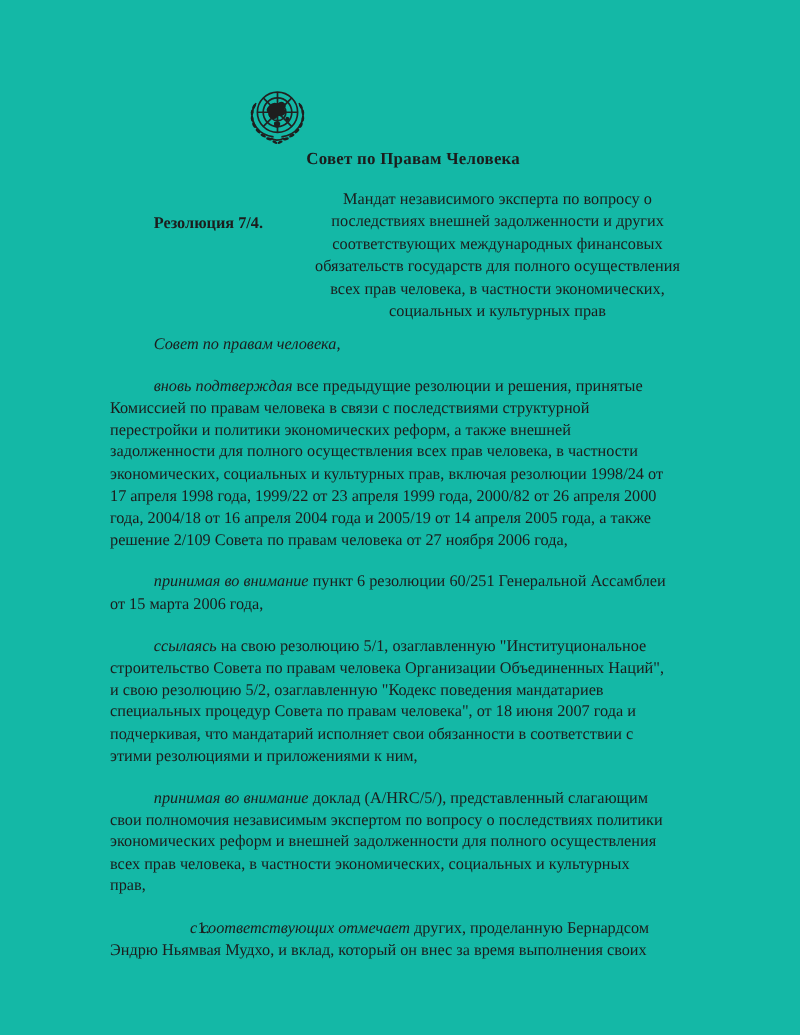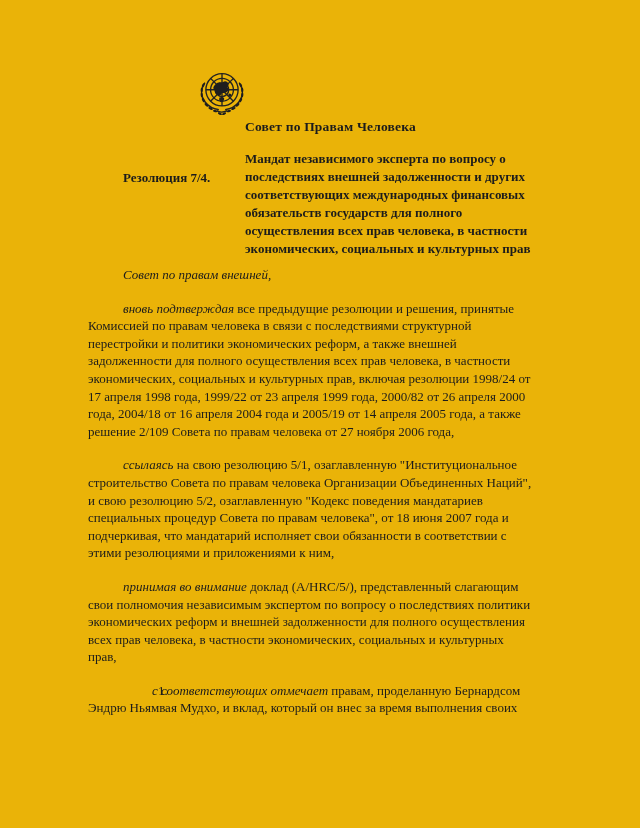--- a/index.html
+++ b/index.html
@@ -5,21 +5,21 @@
   html, body {
     margin: 0;
     padding: 0;
     background: #e8e8e8;
   }
   .page {
     position: relative;
     width: 640px;
     height: 828px;
     margin: 0 auto;
-    background: #eab308;
+    background: #14b8a6;
     font-family: "Liberation Serif", "DejaVu Serif", serif;
     color: #1c1c1c;
     overflow: hidden;
   }
   .emblem {
     position: absolute;
     left: 196px;
     top: 69px;
     width: 52px;
     height: 52px;
@@ -45,22 +45,23 @@
     width: 122px;
     flex: 0 0 122px;
     font-size: 13px;
     font-weight: bold;
     margin-top: 20px;
   }
   .res-title {
     width: 306px;
     flex: 0 0 306px;
     font-size: 13px;
-    font-weight: bold;
+    font-weight: normal;
     line-height: 18px;
+    text-align: center;
   }
   .doc-body {
     position: absolute;
     left: 88px;
     top: 266px;
     width: 462px;
     font-size: 13px;
     line-height: 17.6px;
   }
   .salutation {
@@ -132,26 +133,27 @@
 
   <div class="org-title">Совет по Правам Человека</div>
 
   <div class="res-block">
     <div class="res-label">Резолюция 7/4.</div>
     <div class="res-title">Мандат независимого эксперта по вопросу о последствиях внешней задолженности и других соответствующих международных финансовых обязательств государств для полного осуществления всех прав человека, в частности экономических, социальных и культурных прав</div>
   </div>
 
   <div class="doc-body">
 
-    <p class="salutation">Совет по правам внешней,</p>
+    <p class="salutation">Совет по правам человека,</p>
 
     <p class="para"><span class="lead">вновь подтверждая</span><span> все предыдущие резолюции и решения, принятые Комиссией по правам человека в связи с последствиями структурной перестройки и политики экономических реформ, а также внешней задолженности для полного осуществления всех прав человека, в частности экономических, социальных и культурных прав, включая резолюции 1998/24 от 17 апреля 1998 года, 1999/22 от 23 апреля 1999 года, 2000/82 от 26 апреля 2000 года, 2004/18 от 16 апреля 2004 года и 2005/19 от 14 апреля 2005 года, а также решение 2/109 Совета по правам человека от 27 ноября 2006 года,</span></p>
 
+    <p class="para"><span class="lead">принимая во внимание</span><span> пункт 6 резолюции 60/251 Генеральной Ассамблеи от 15 марта 2006 года,</span></p>
 
     <p class="para"><span class="lead">ссылаясь</span><span> на свою резолюцию 5/1, озаглавленную "Институциональное строительство Совета по правам человека Организации Объединенных Наций", и свою резолюцию 5/2, озаглавленную "Кодекс поведения мандатариев специальных процедур Совета по правам человека", от 18 июня 2007 года и подчеркивая, что мандатарий исполняет свои обязанности в соответствии с этими резолюциями и приложениями к ним,</span></p>
 
     <p class="para"><span class="lead">принимая во внимание</span><span> доклад (A/HRC/5/), представленный слагающим свои полномочия независимым экспертом по вопросу о последствиях политики экономических реформ и внешней задолженности для полного осуществления всех прав человека, в частности экономических, социальных и культурных прав,</span></p>
 
-    <p class="para"><span class="num">1.</span><span class="lead">с соответствующих отмечает</span><span> правам, проделанную Бернардсом Эндрю Ньямвая Мудхо, и вклад, который он внес за время выполнения своих</span></p>
+    <p class="para"><span class="num">1.</span><span class="lead">с соответствующих отмечает</span><span> других, проделанную Бернардсом Эндрю Ньямвая Мудхо, и вклад, который он внес за время выполнения своих</span></p>
 
   </div>
 
 </div>
 
 </body></html>

